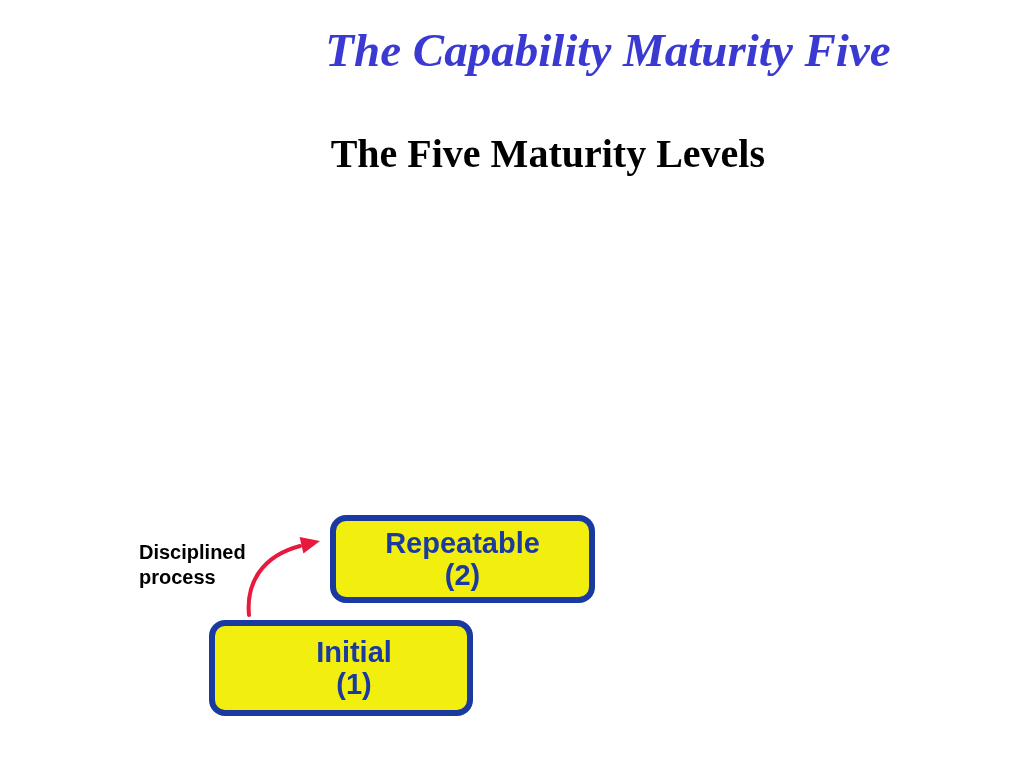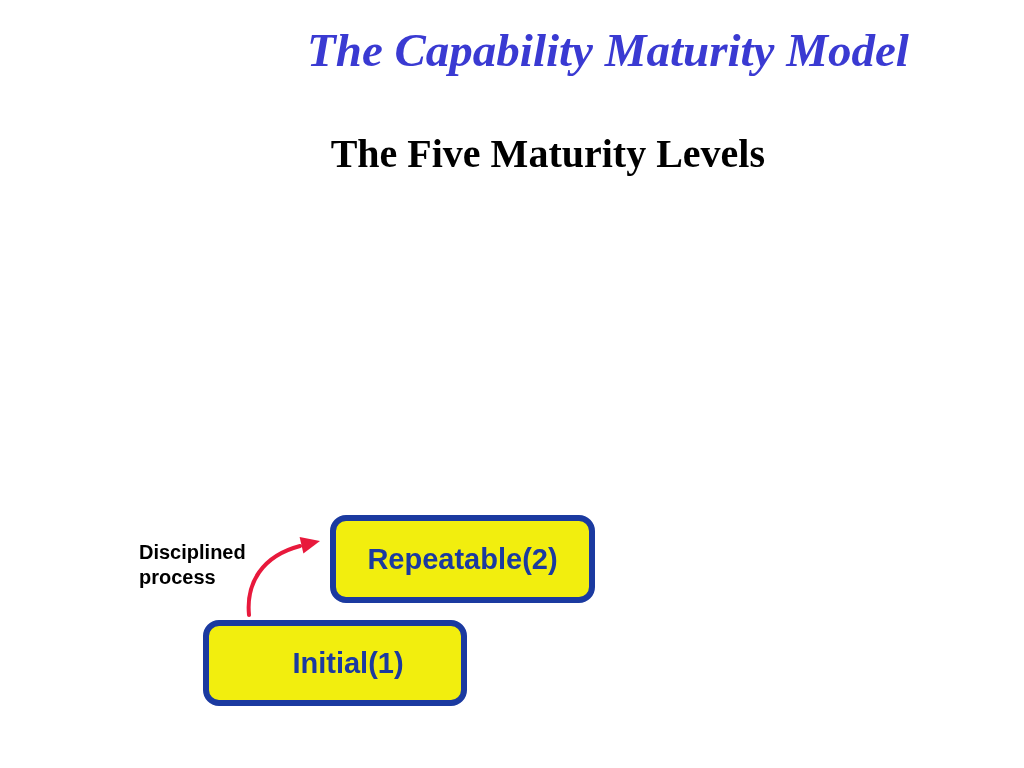--- a/index.html
+++ b/index.html
@@ -38,39 +38,40 @@
     color: #000000;
     white-space: nowrap;
   }
   .level-box {
     position: absolute;
     box-sizing: border-box;
     background: #f2ee0e;
     border: 6px solid #1b3aa0;
     border-radius: 16px;
     display: flex;
+    flex-direction: column;
     align-items: center;
     justify-content: center;
     color: #1b3aa0;
     font-weight: bold;
     font-size: 29px;
     line-height: 1.12;
     text-align: center;
   }
   .level-box.repeatable {
     left: 330px;
     top: 515px;
     width: 265px;
     height: 88px;
   }
   .level-box.initial {
-    left: 203px;
+    left: 209px;
     top: 620px;
     width: 264px;
-    height: 86px;
+    height: 96px;
     padding-left: 26px;
   }
   .transition-label {
     position: absolute;
     left: 139px;
     top: 540px;
     font-weight: bold;
     font-size: 20px;
     line-height: 25px;
     color: #000000;
@@ -84,21 +85,21 @@
     width: 1024px;
     height: 768px;
     pointer-events: none;
   }
 </style>
 </head>
 <body>
 
 <div class="slide">
 
-  <div class="slide-title">The Capability Maturity Model</div>
+  <div class="slide-title">The Capability Maturity Five</div>
 
   <div class="slide-subtitle">The Five Maturity Levels</div>
 
   <svg class="arrow-svg" viewBox="0 0 1024 768" xmlns="http://www.w3.org/2000/svg">
     <path d="M 249 615 C 246 583 262 556 300 546" fill="none" stroke="#e8193c" stroke-width="4" stroke-linecap="round"></path>
     <polygon points="320,541 299.6,536.9 303.4,553.5" fill="#e8193c"></polygon>
   </svg>
 
   <div class="transition-label">
     <div>Disciplined</div>

